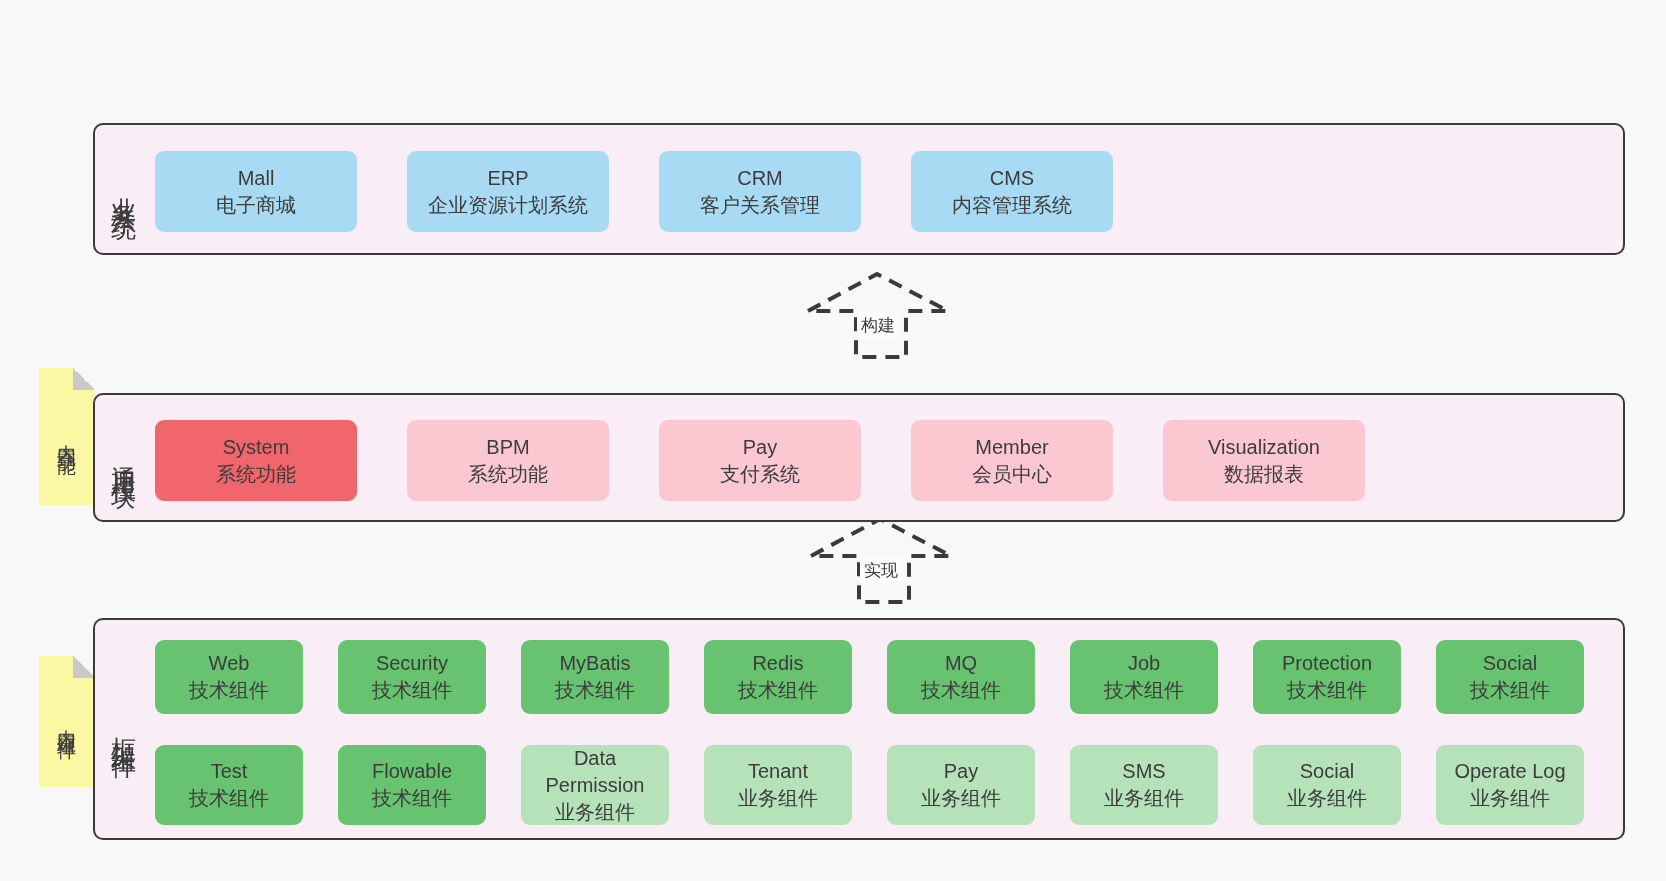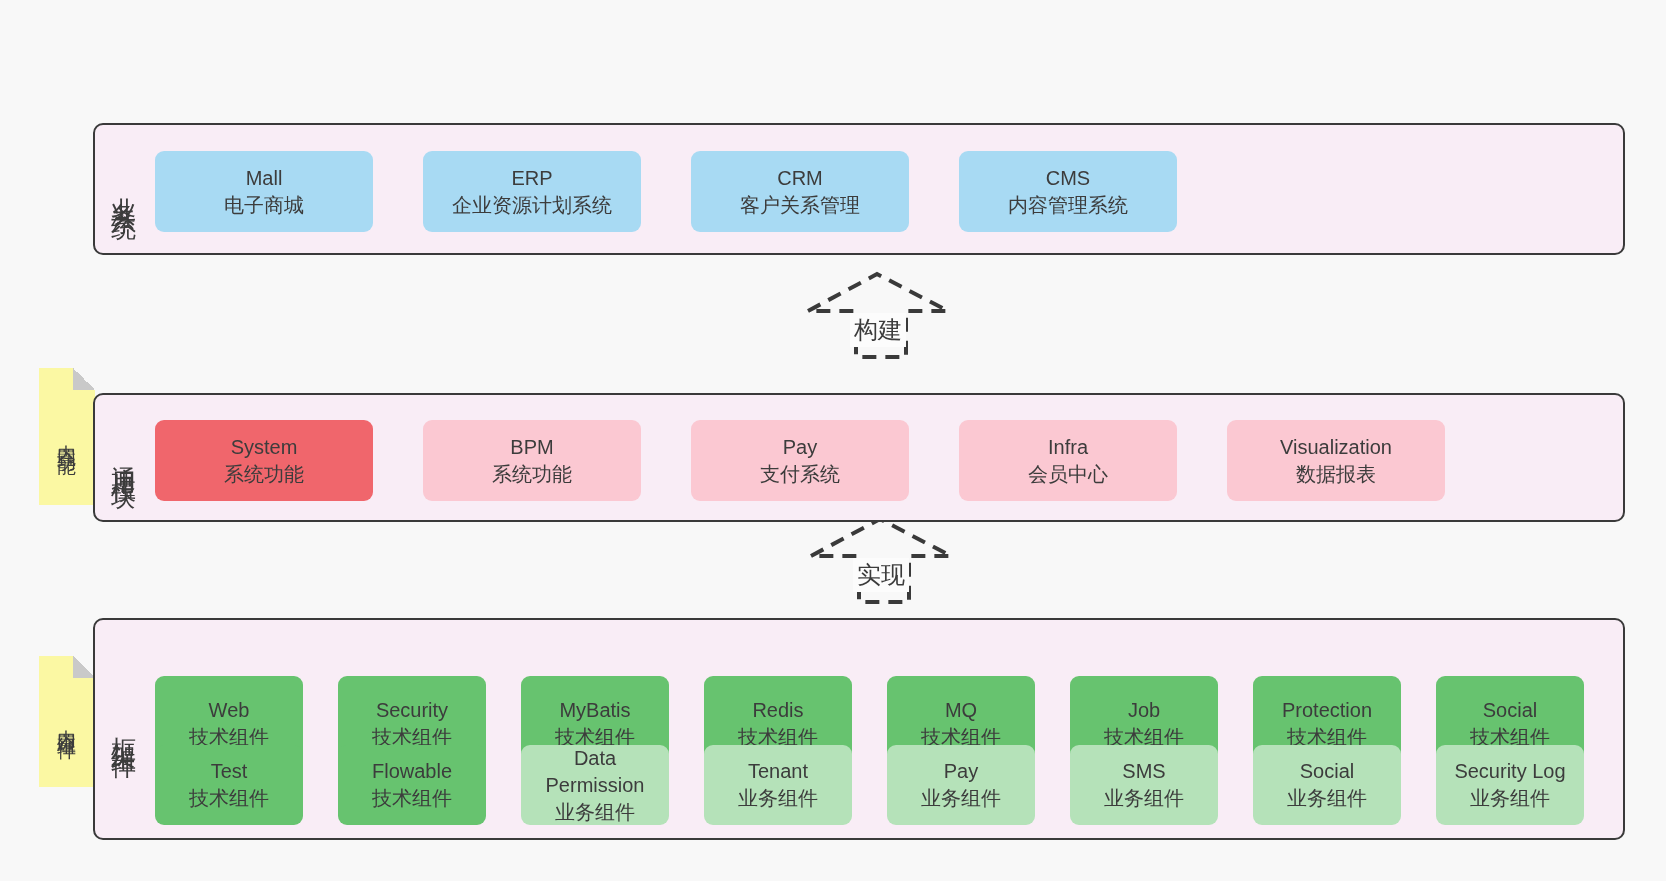--- a/index.html
+++ b/index.html
@@ -49,22 +49,22 @@
   .box {
     border-radius: 9px;
     display:flex; flex-direction:column;
     align-items:center; justify-content:center;
     text-align:center;
     font-size:20px; line-height:1.35;
     color: var(--text, #3c3c3c);
     padding: 2px 6px;
     box-sizing: border-box;
   }
-  .band-1 .box, .band-2 .box { width:218px; height:81px; }
-  .band-3 .box-row:nth-child(1) .box { width:148px; height:96px;margin-top:36px; }
+  .band-1 .box, .band-2 .box { width:202px; height:81px; }
+  .band-3 .box-row:nth-child(1) .box { width:148px; height:74px; }
   .band-3 .box-row:nth-child(2) .box { width:148px; height:80px; }
 
   .box.blue       { background: var(--box-blue, #a8daf3); }
   .box.red        { background: var(--box-red, #f0666c); }
   .box.pink       { background: var(--box-pink, #fbc8d2); }
   .box.green      { background: var(--box-green, #67c36f); }
   .box.lightgreen { background: var(--box-lightgreen, #b5e2b9); }
 
   
   .sticky {
@@ -91,21 +91,21 @@
     fill:none;
     stroke: var(--band-border, #3a3a3a);
     stroke-width: 4;
     stroke-dasharray: 14 9;
   }
   .arrow-label {
     position:absolute; left:50%; top:44px;
     transform: translateX(-50%);
     background: #fcfcfc;
     padding: 1px 4px;
-    font-size: 24px;
+    font-size: 17px;
     white-space: nowrap;
   }
 </style>
 </head>
 <body>
 
 <div class="canvas">
 
   <section class="band band-1">
     <div class="v-label">业务系统</div>
@@ -161,21 +161,21 @@
     <div class="box-title">BPM</div>
     <div class="box-subtitle">系统功能</div>
   </div>
 
   <div class="box pink">
     <div class="box-title">Pay</div>
     <div class="box-subtitle">支付系统</div>
   </div>
 
   <div class="box pink">
-    <div class="box-title">Infra</div>
+    <div class="box-title">Member</div>
     <div class="box-subtitle">会员中心</div>
   </div>
 
   <div class="box pink">
     <div class="box-title">Visualization</div>
     <div class="box-subtitle">数据报表</div>
   </div>
 </div>
       </div>
   </section>
@@ -265,20 +265,20 @@
     <div class="box-title">SMS</div>
     <div class="box-subtitle">业务组件</div>
   </div>
 
   <div class="box lightgreen">
     <div class="box-title">Social</div>
     <div class="box-subtitle">业务组件</div>
   </div>
 
   <div class="box lightgreen">
-    <div class="box-title">Security Log</div>
+    <div class="box-title">Operate Log</div>
     <div class="box-subtitle">业务组件</div>
   </div>
 </div>
       </div>
   </section>
 
 </div>
 
 </body></html>

